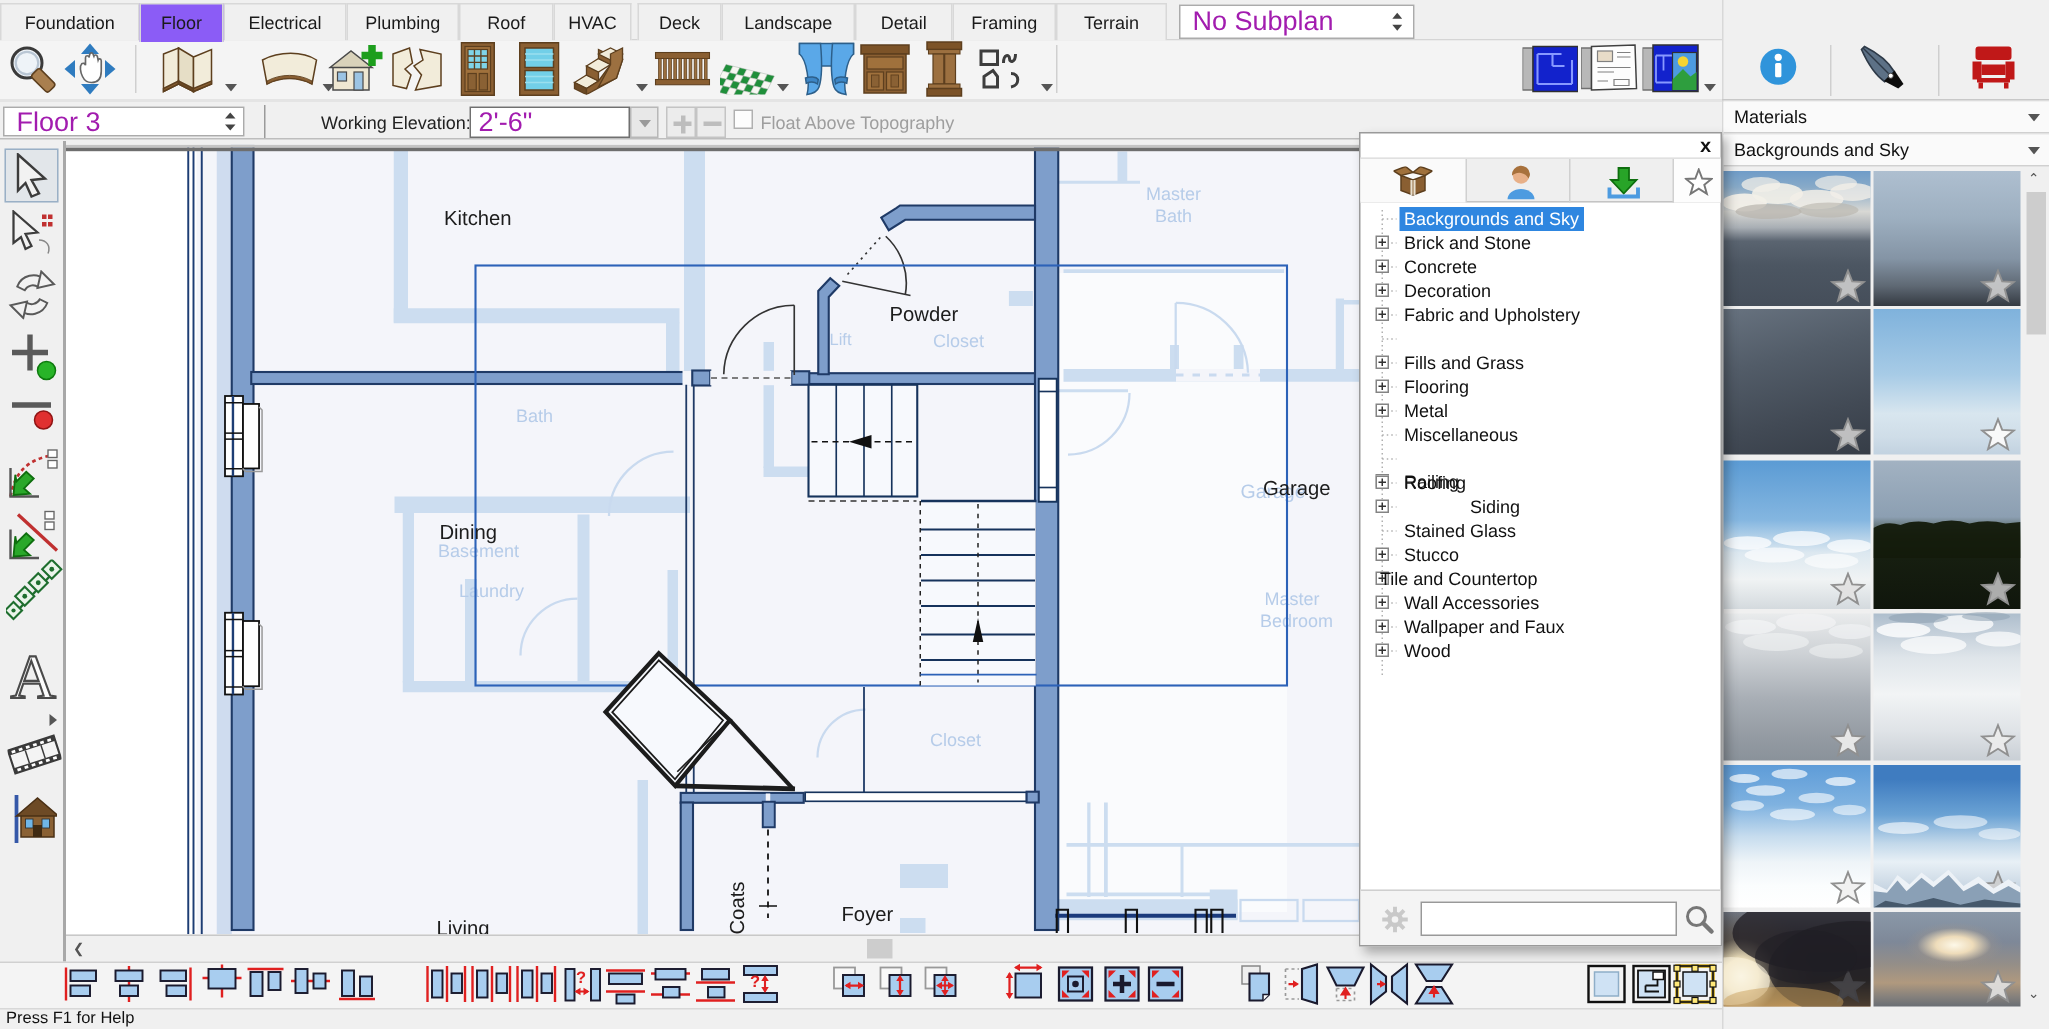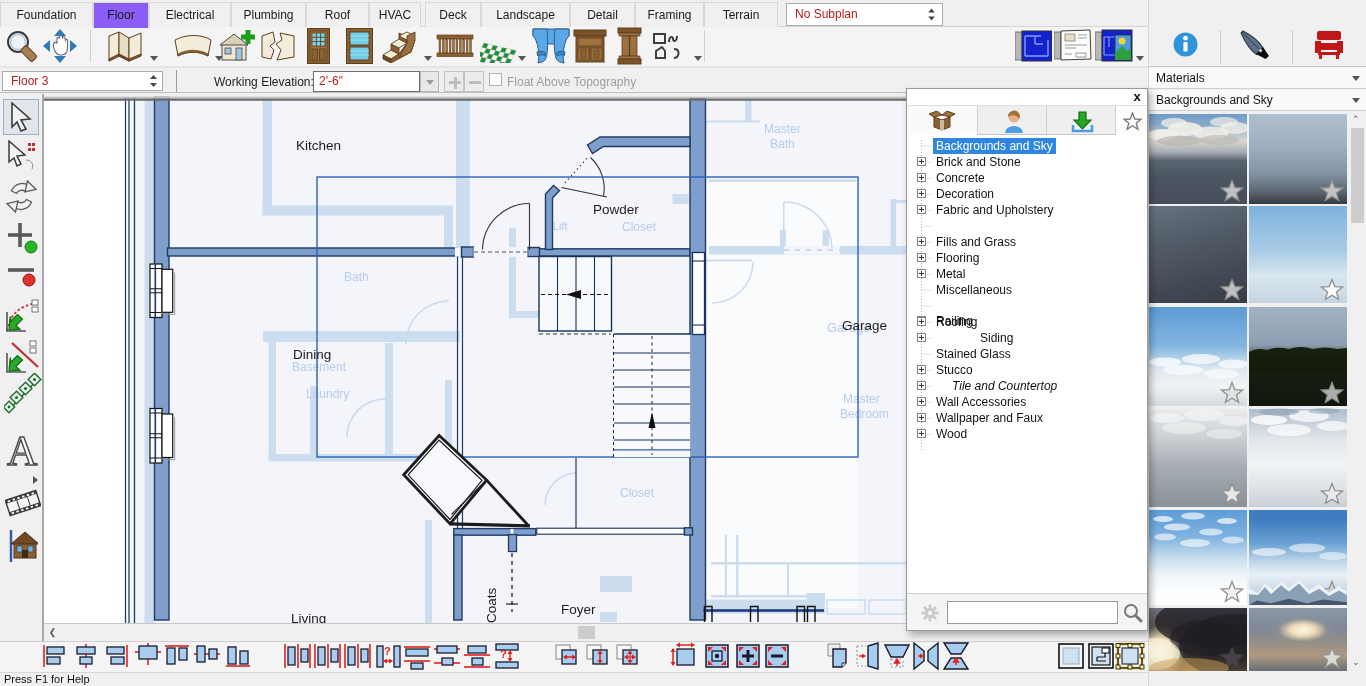--- a/index.html
+++ b/index.html
@@ -1,20 +1,20 @@
 <!DOCTYPE html>
 <html><head><meta charset="utf-8"><style>
 *{margin:0;padding:0;box-sizing:border-box;}
 html,body{width:1366px;height:686px;overflow:hidden;font-family:"Liberation Sans",sans-serif;background:#f0f0f0;}
 #app{position:relative;width:1366px;height:686px;}
 .abs{position:absolute;}
 .tab{position:absolute;top:2px;height:25px;background:#f0f0f0;border:1px solid #d8d8d8;border-bottom:none;font-size:12px;color:#1a1a1a;text-align:center;line-height:24px;}
 .tab.active{background:#8b5cf6;height:26px;z-index:3;}
 .sep{position:absolute;width:1px;background:#cfcfcf;}
-.combo{position:absolute;background:#fff;border:1px solid #ababab;font-size:12px;color:#b91c1c;}
+.combo{position:absolute;background:#fff;border:1px solid #ababab;font-size:18px;color:#a21caf;}
 .trow{position:absolute;left:0;height:16px;line-height:16px;white-space:nowrap;font-size:12px;color:#111;}
 .trow .lbl{padding:0 3px;}
 .trow.sel .lbl{background:#2e86e0;color:#fff;}
 .pbox{position:absolute;width:9px;height:9px;border:1px solid #848484;background:#fff;top:3px;left:10px;}
 .pbox:before{content:"";position:absolute;left:1px;top:3px;width:5px;height:1px;background:#333;}
 .pbox:after{content:"";position:absolute;left:3px;top:1px;width:1px;height:5px;background:#333;}
 .thumb-cell{position:absolute;overflow:hidden;}
 </style></head><body>
 <div id="app">
 <div style="position:absolute;left:0;top:0;width:1366px;height:27px;background:#f0f0f0;border-bottom:1px solid #d5d5d5;"></div>
@@ -951,21 +951,21 @@
         </div>
 <div class="trow" style="top:210px;left:0;width:240px;">
           <span class="lbl" style="position:absolute;left:26px;top:0;">Stained Glass</span>
         </div>
 <div class="trow" style="top:226px;left:0;width:240px;">
           <span class="pbox"></span>
           <span class="lbl" style="position:absolute;left:26px;top:0;">Stucco</span>
         </div>
 <div class="trow" style="top:242px;left:0;width:240px;">
           <span class="pbox"></span>
-          <span class="lbl" style="position:absolute;left:42px;top:0;font-style:italic;">Tile and Countertop</span>
+          <span class="lbl" style="position:absolute;left:10px;top:0;">Tile and Countertop</span>
         </div>
 <div class="trow" style="top:258px;left:0;width:240px;">
           <span class="pbox"></span>
           <span class="lbl" style="position:absolute;left:26px;top:0;">Wall Accessories</span>
         </div>
 <div class="trow" style="top:274px;left:0;width:240px;">
           <span class="pbox"></span>
           <span class="lbl" style="position:absolute;left:26px;top:0;">Wallpaper and Faux</span>
         </div>
 <div class="trow" style="top:290px;left:0;width:240px;">

